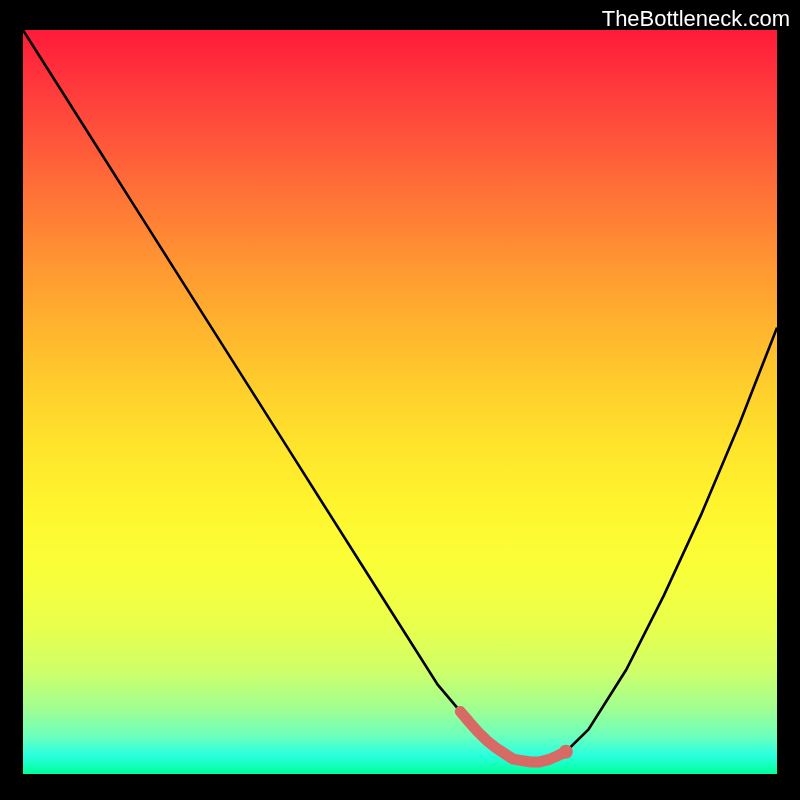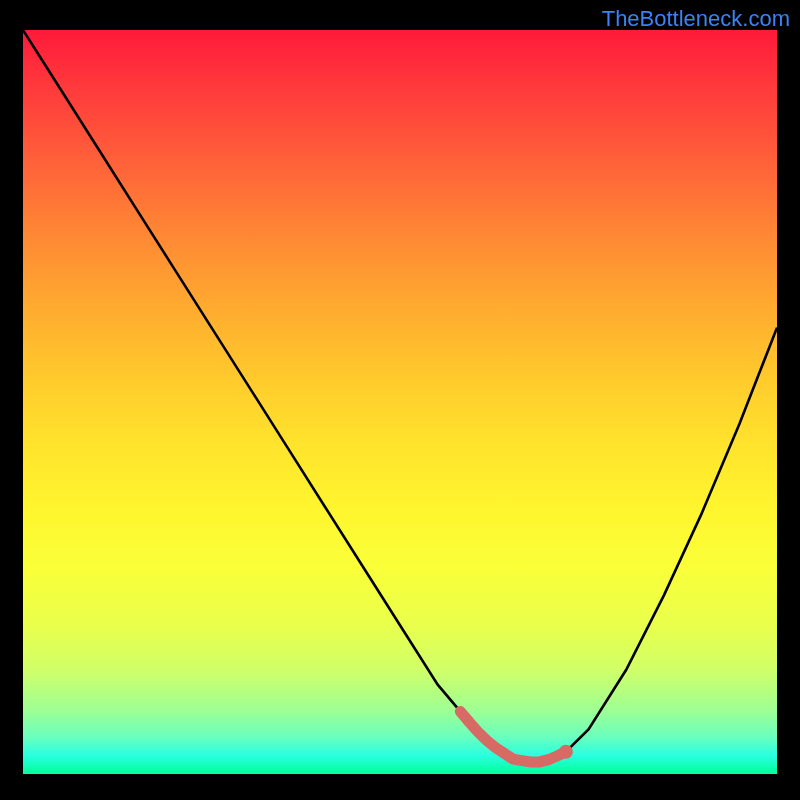--- a/index.html
+++ b/index.html
@@ -1,17 +1,17 @@
 <!DOCTYPE html>
 <html><head>
 <meta charset="utf-8">
 <style>
   * { margin: 0; padding: 0; box-sizing: border-box; }
   body { width: 800px; height: 800px; background: #000; position: relative; font-family: Arial, sans-serif; }
-  .watermark { position: absolute; top: 6px; right: 10px; color: #3b82f6; font-size: 22px; font-weight: 400; z-index: 10; text-align: right; }
+  .watermark { position: absolute; top: 6px; right: 10px; color: #ffffff; font-size: 22px; font-weight: 400; z-index: 10; text-align: right; }
   .plot-area { position: absolute; left: 23px; top: 30px; width: 754px; height: 744px; }
   .gradient-bg { position: absolute; left: 0; top: 0; width: 100%; height: 100%;
     background: linear-gradient(to bottom,
       #ff1a3a 0%,
       #ff3b3c 8%,
       #ff5a3a 16%,
       #ff7a36 24%,
       #ff9832 32%,
       #ffb42e 40%,
       #ffce2c 48%,

